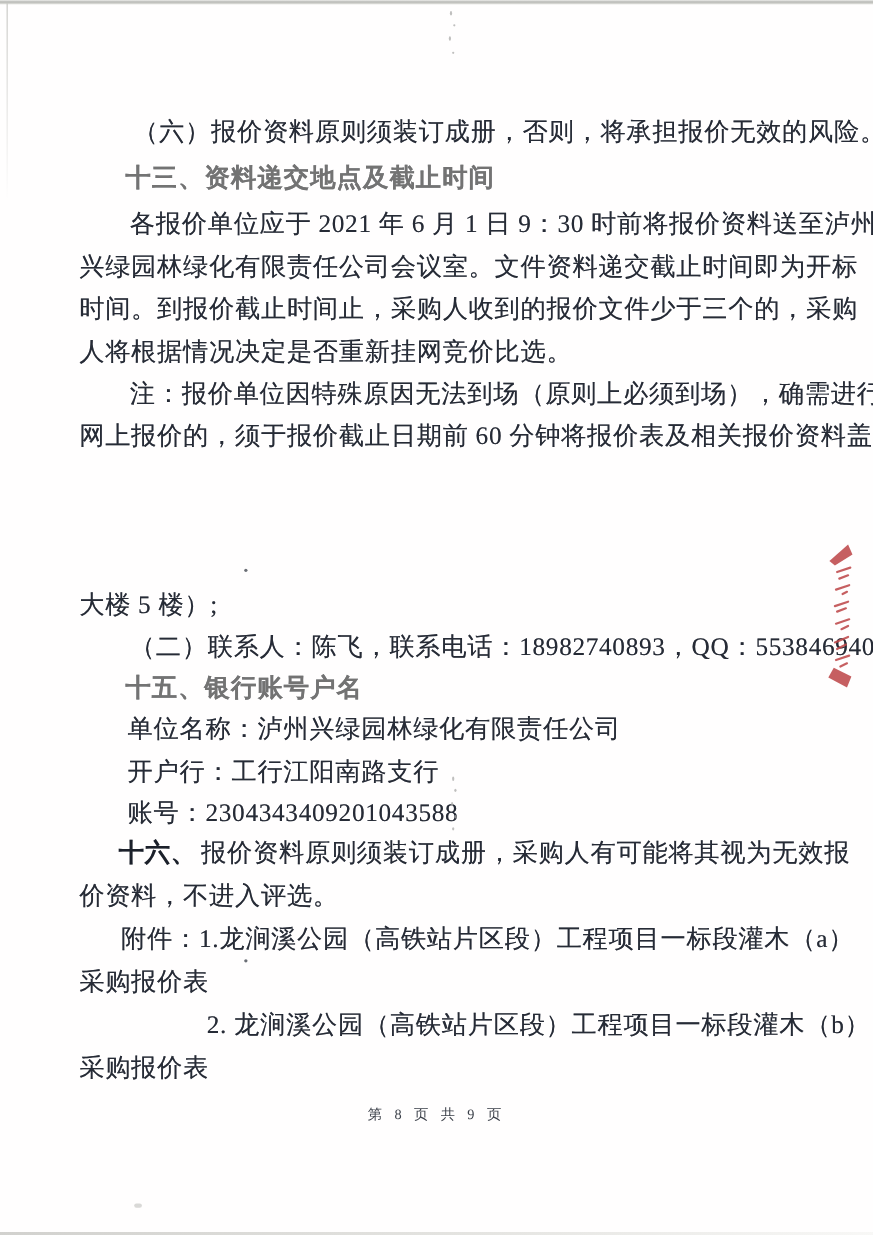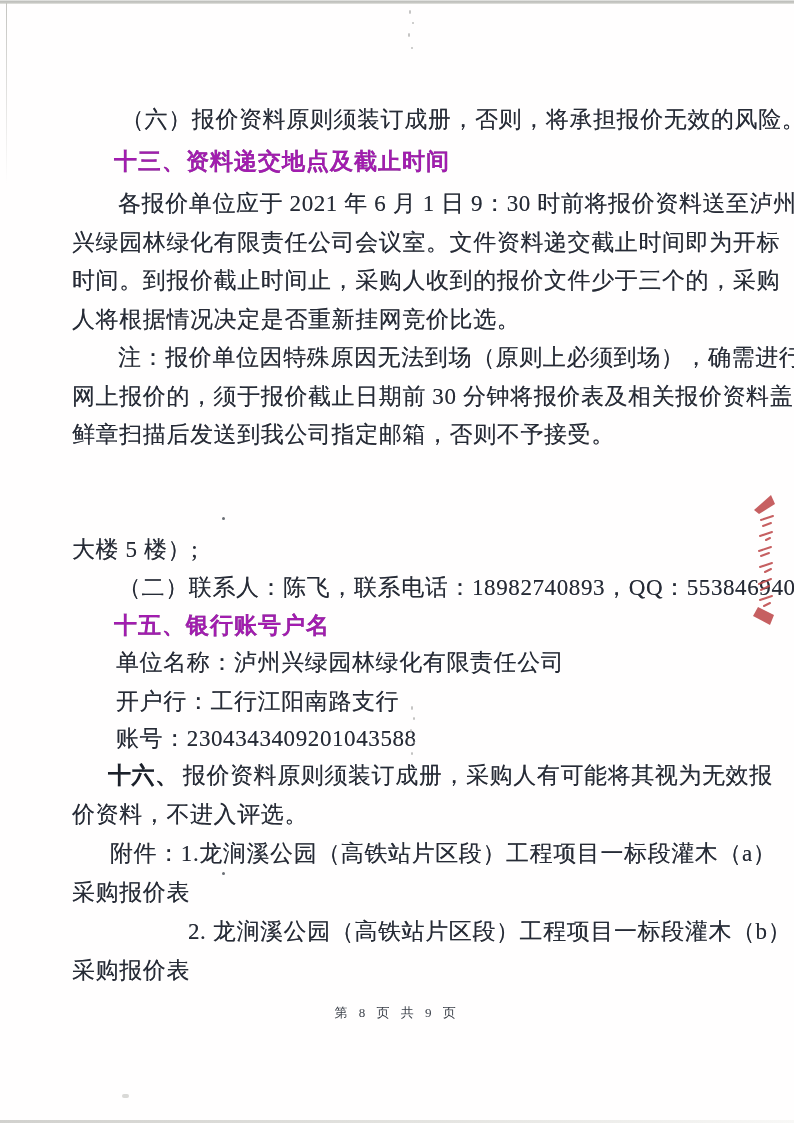--- a/index.html
+++ b/index.html
@@ -28,21 +28,21 @@
     position:absolute;
     white-space:nowrap;
     font-size:23px;
     letter-spacing:0.6px;
     color:#262b36;
     text-shadow:0 0 0.4px rgba(38,43,54,.55);
   }
   .heading{
     font-family:"Liberation Sans","DejaVu Sans",sans-serif;
     font-weight:700;
-    color:#a21caf;
+    color:#737373;
     letter-spacing:1px;
   }
   .bold-prefix{
     font-family:Liberation Mono, monospace;
     font-weight:700;
     color:#1b202a;
     margin-right:4px;
   }
   .page-footer{
     position:absolute;
@@ -66,22 +66,21 @@
   <div class="edge-bottom"></div>
   <div class="edge-left"></div>
 
   <div class="line" style="top:104px;left:121px">（六）报价资料原则须装订成册，否则，将承担报价无效的风险。</div>
   <div class="line heading" style="top:146px;left:114px">十三、资料递交地点及截止时间</div>
   <div class="line" style="top:188px;left:118px">各报价单位应于 2021 年 6 月 1 日 9：30 时前将报价资料送至泸州</div>
   <div class="line" style="top:265px;left:72px">时间。到报价截止时间止，采购人收到的报价文件少于三个的，采购</div>
   <div class="line" style="top:227px;left:72px">兴绿园林绿化有限责任公司会议室。文件资料递交截止时间即为开标</div>
   <div class="line" style="top:304px;left:72px">人将根据情况决定是否重新挂网竞价比选。</div>
   <div class="line" style="top:342px;left:118px">注：报价单位因特殊原因无法到场（原则上必须到场），确需进行</div>
-  <div class="line" style="top:381px;left:72px">网上报价的，须于报价截止日期前 30 分钟将报价表及相关报价资料盖</div>
-  <div class="line" style="top:419px;left:72px">鲜章扫描后发送到我公司指定邮箱，否则不予接受。</div>
+  <div class="line" style="top:381px;left:72px">网上报价的，须于报价截止日期前 60 分钟将报价表及相关报价资料盖</div>
   <div class="line" style="top:534px;left:72px">大楼 5 楼）;</div>
   <div class="line" style="top:572px;left:118px">（二）联系人：陈飞，联系电话：18982740893，QQ：553846940。</div>
   <div class="line heading" style="top:610px;left:114px">十五、银行账号户名</div>
   <div class="line" style="top:647px;left:116px">单位名称：泸州兴绿园林绿化有限责任公司</div>
   <div class="line" style="top:686px;left:116px">开户行：工行江阳南路支行</div>
   <div class="line" style="top:723px;left:116px">账号：2304343409201043588</div>
   <div class="line" style="top:760px;left:108px">
     <span class="bold-prefix">十六、</span><span>报价资料原则须装订成册，采购人有可能将其视为无效报</span>
   </div>
   <div class="line" style="top:799px;left:72px">价资料，不进入评选。</div>

